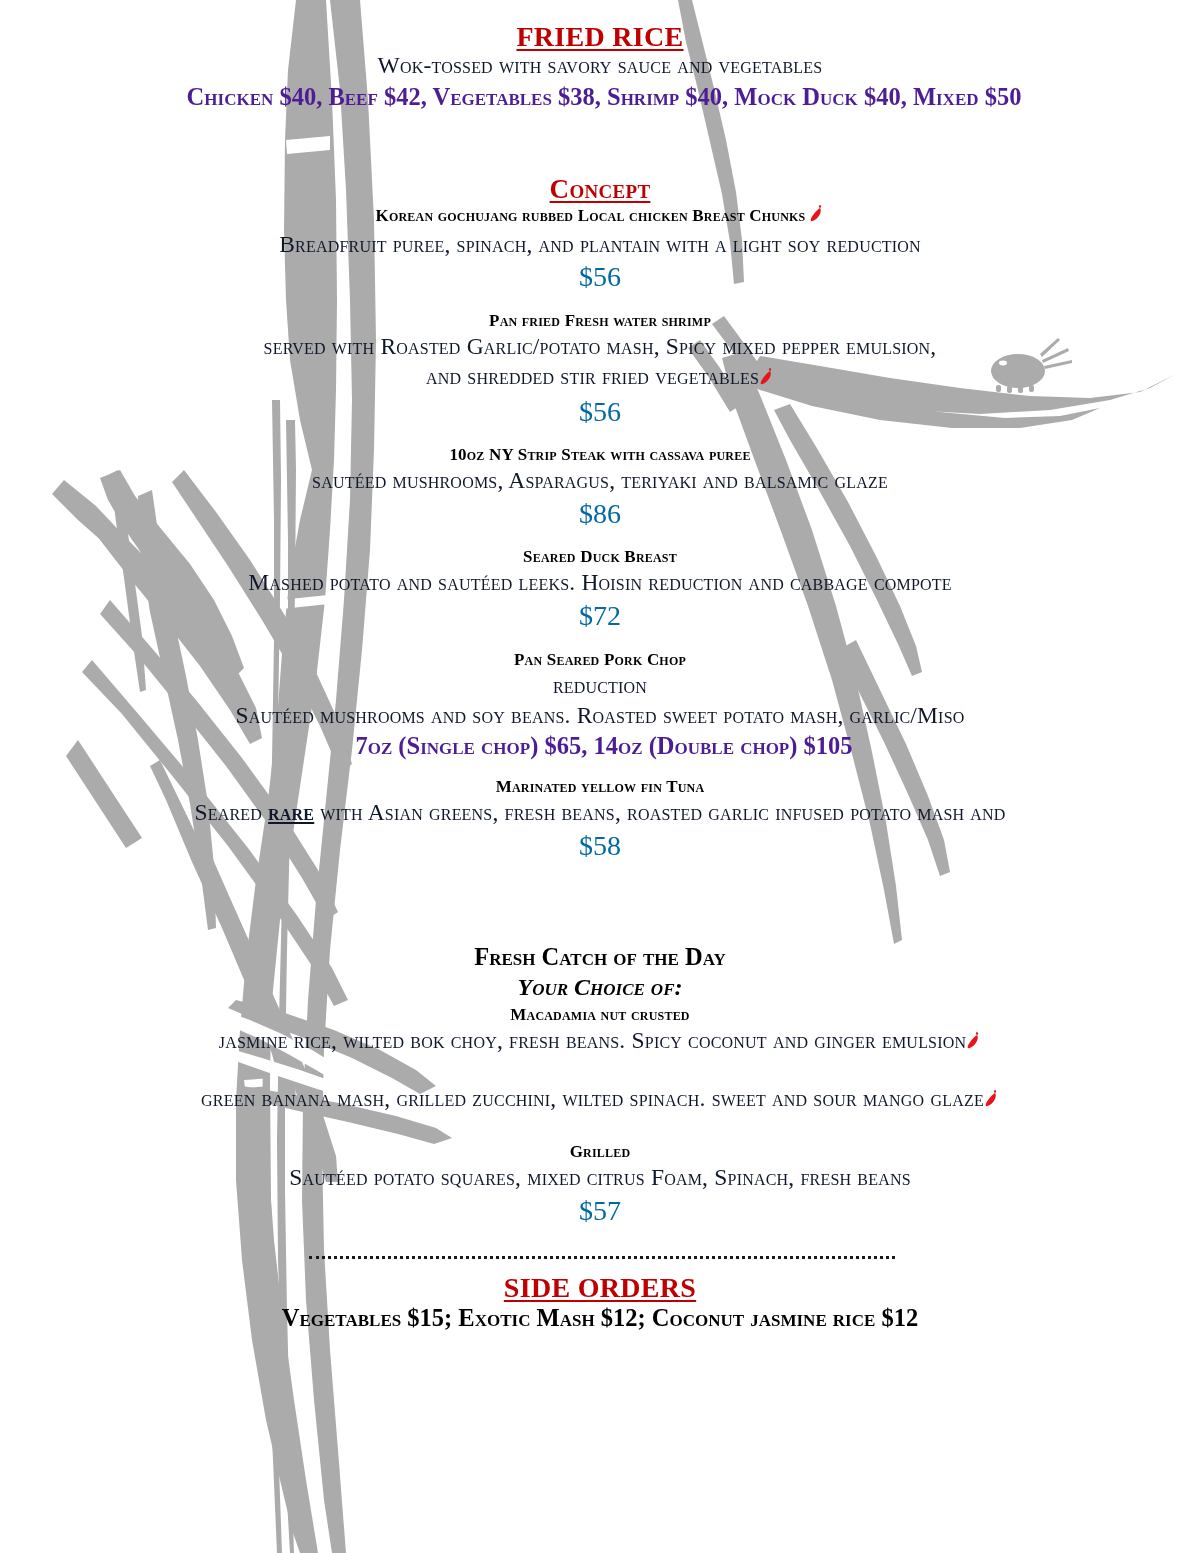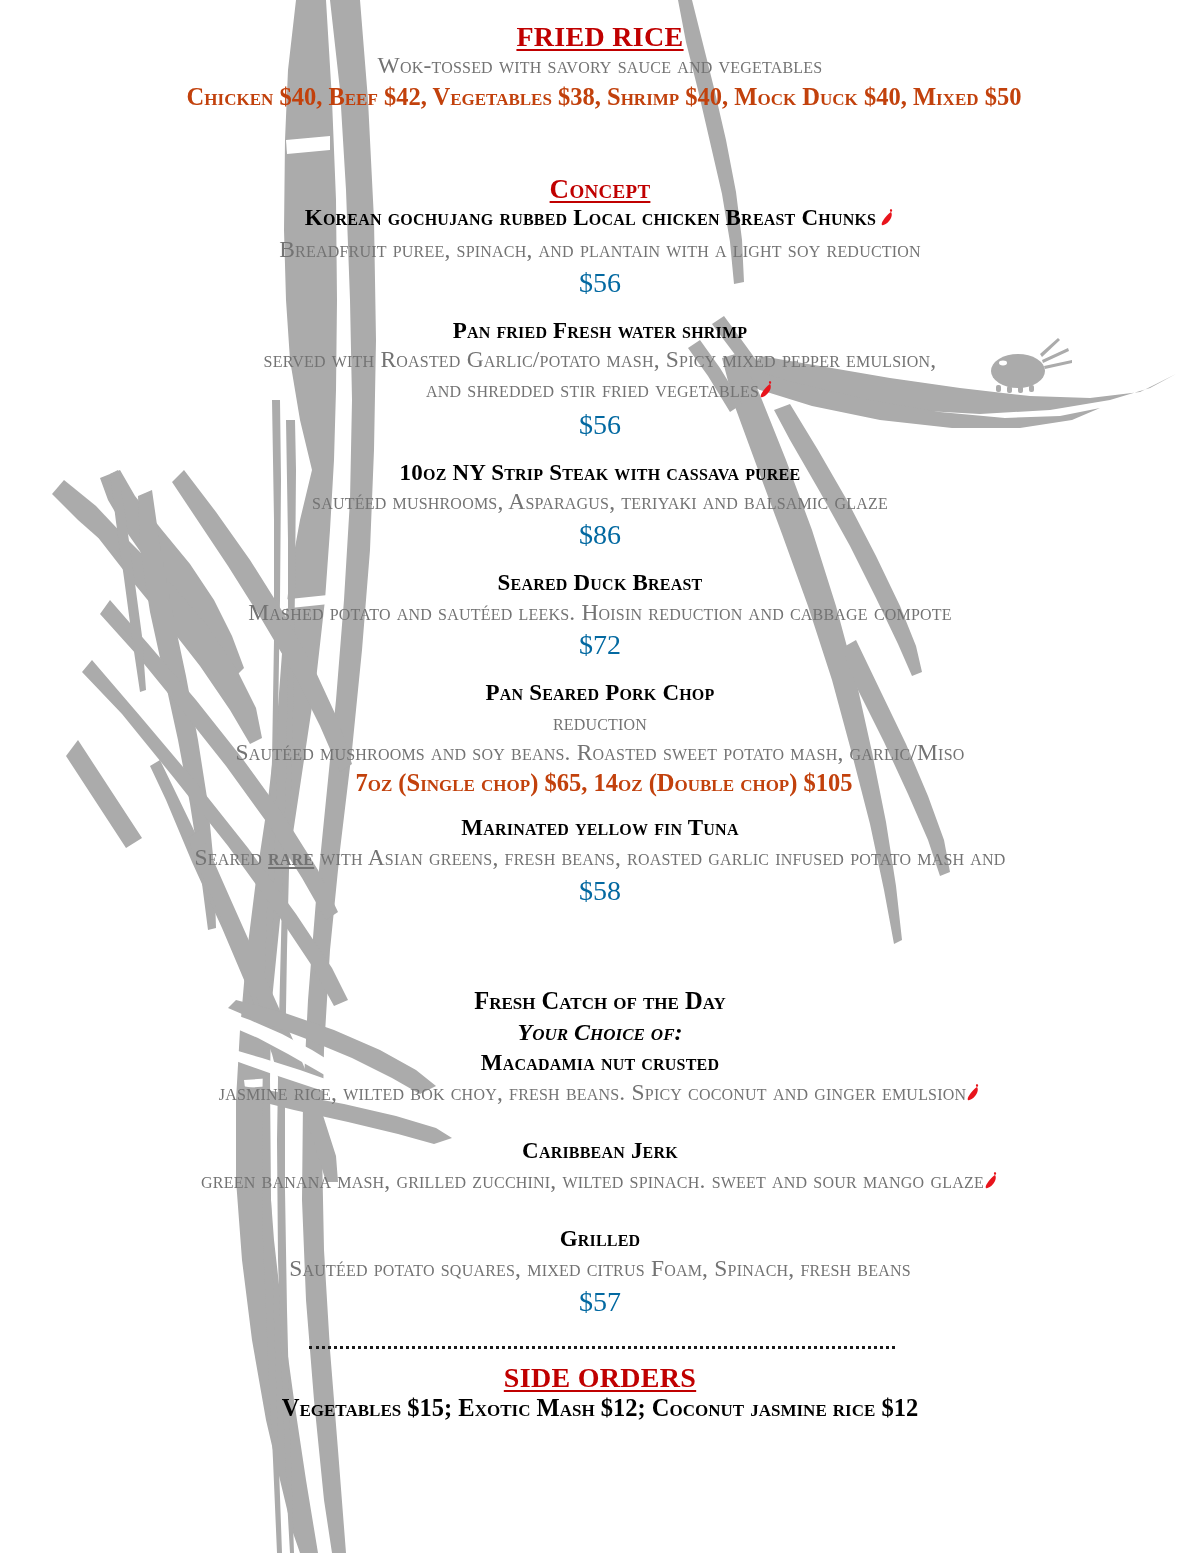--- a/index.html
+++ b/index.html
@@ -56,47 +56,47 @@
     font-variant: normal;
     text-transform: uppercase;
   }
 
   .dish { margin: 0; }
 
   .dish-name {
     color: #000000;
     font-variant: small-caps;
     font-weight: bold;
-    font-size: 23px;
+    font-size: 17px;
     line-height: 1.30;
     letter-spacing: 0.2px;
     margin: 0;
   }
   .dish-name .chili { margin-left: 4px; }
 
   .dish-desc {
-    color: #737373;
+    color: #0f172a;
     font-variant: small-caps;
     font-size: 23.5px;
     line-height: 1.27;
     letter-spacing: 0.2px;
     margin: 0;
   }
 
   .dish-price {
     color: #0369a1;
     font-size: 28px;
     line-height: 1.3;
     margin: 0;
   }
   .dish-price.bold {
     font-weight: bold;
     font-variant: small-caps;
     font-size: 24.5px;
-    color: #c2410c;
+    color: #4c1d95;
     padding-left: 8px;
   }
 
   .lead-line {
     color: #3a3a3a;
     font-variant: small-caps;
     font-size: 23.5px;
     line-height: 1.3;
   }
   .lead-line.black {
@@ -328,21 +328,20 @@
         <div class="dish-desc"><span>jasmine rice, wilted bok choy, fresh beans.  Spicy coconut and ginger emulsion</span><span class="chili chili-glyph">
             <svg width="15" height="20" viewBox="0 0 15 20">
                 <path d="M11.6,2.2 C12.6,3.0 12.3,4.4 11.0,5.1 C12.4,7.0 12.0,10.4 9.3,13.8 C6.6,17.2 3.1,18.8 2.0,18.0 C1.0,17.2 2.4,14.2 5.0,10.8 C7.3,7.8 9.8,5.7 11.0,5.1 C9.8,4.4 9.6,3.1 10.3,2.2 Z" fill="#E8141C"></path>
               </svg>
           </span></div>
       </div>
 
       <div class="spacer-md"></div>
 
       <div class="dish">
-        <div class="dish-name">Caribbean Jerk</div>
         <div class="dish-desc"><span>green banana mash, grilled zucchini, wilted spinach. sweet and sour mango glaze</span><span class="chili chili-glyph">
             <svg width="15" height="20" viewBox="0 0 15 20">
                 <path d="M11.6,2.2 C12.6,3.0 12.3,4.4 11.0,5.1 C12.4,7.0 12.0,10.4 9.3,13.8 C6.6,17.2 3.1,18.8 2.0,18.0 C1.0,17.2 2.4,14.2 5.0,10.8 C7.3,7.8 9.8,5.7 11.0,5.1 C9.8,4.4 9.6,3.1 10.3,2.2 Z" fill="#E8141C"></path>
               </svg>
           </span></div>
       </div>
 
       <div class="spacer-md"></div>
 
       <div class="dish">

